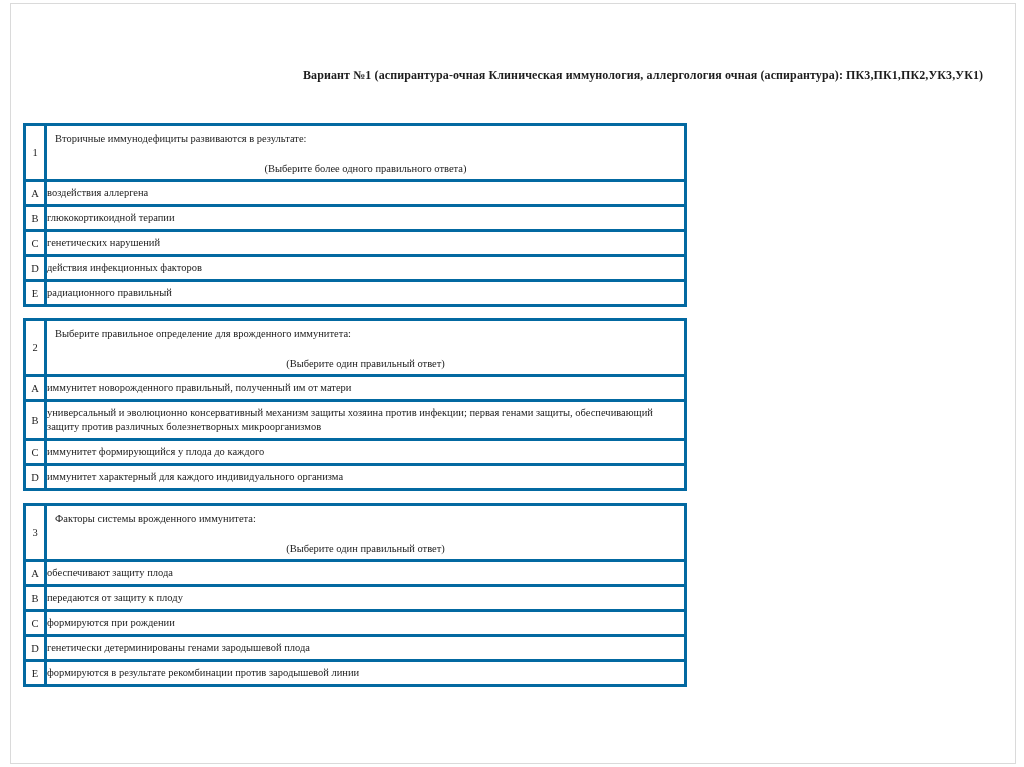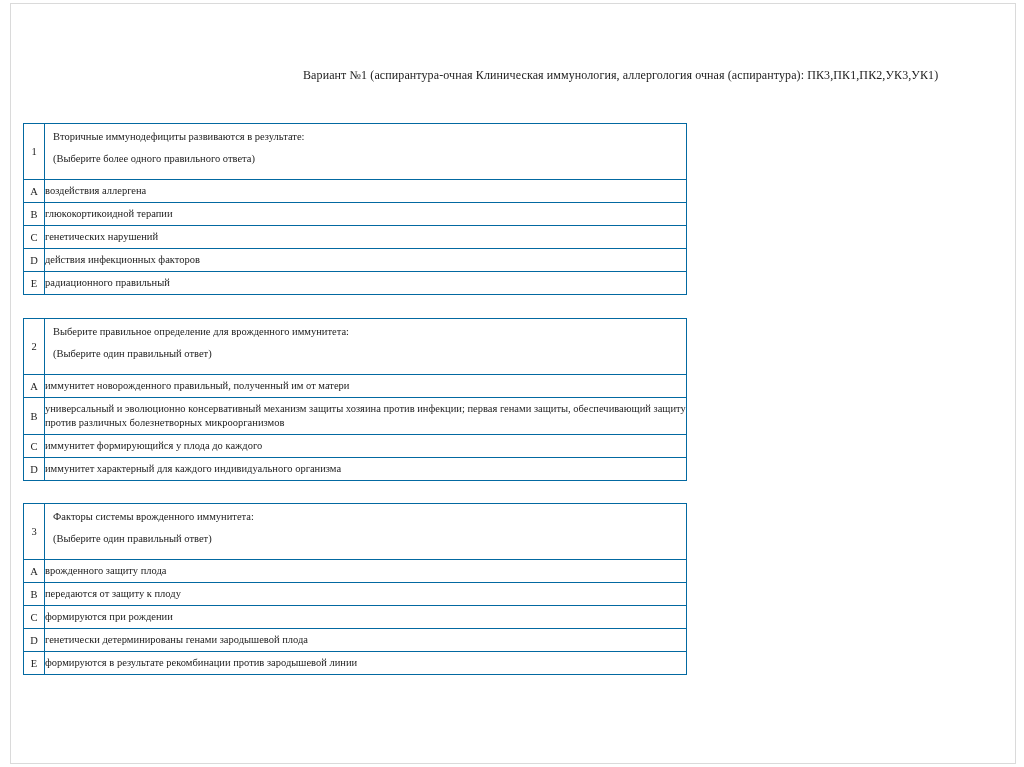--- a/index.html
+++ b/index.html
@@ -23,50 +23,51 @@
     height: 761px;
     border: 1px solid #dadada;
     box-sizing: border-box;
     pointer-events: none;
   }
   .title {
     position: absolute;
     left: 303px;
     top: 68px;
     font-size: 12px;
-    font-weight: normal;
+    font-weight: bold;
     white-space: nowrap;
     letter-spacing: 0.1px;
   }
   table.q-table {
     position: absolute;
     left: 23px;
     width: 664px;
     border-collapse: collapse;
     table-layout: fixed;
     font-size: 10.5px;
   }
   .q-table td {
-    border: 1px solid #0369a1;
+    border: 3px solid #0369a1;
     box-sizing: border-box;
   }
   td.num {
     width: 21px;
     text-align: center;
     vertical-align: middle;
     padding: 0;
   }
   td.q-td {
     vertical-align: top;
     padding: 6px 8px 4px 8px;
     height: 56px;
     line-height: 13px;
   }
   .instr {
-    margin-top: 9px;
+    margin-top: 17px;
+    text-align: center;
   }
   td.opt-td {
     padding: 4px 0;
     height: 22px;
     line-height: 14px;
     vertical-align: middle;
   }
   #t1 { top: 123px; }
   #t2 { top: 318px; }
   #t3 { top: 503px; }
@@ -142,21 +143,21 @@
   <tbody>
       <tr>
     <td class="num">3</td>
     <td class="q-td">
       <div>Факторы системы врожденного иммунитета:</div>
       <div class="instr">(Выберите один правильный ответ)</div>
     </td>
   </tr>
   <tr>
     <td class="num">A</td>
-    <td class="opt-td">врожденного защиту плода</td>
+    <td class="opt-td">обеспечивают защиту плода</td>
   </tr>
   <tr>
     <td class="num">B</td>
     <td class="opt-td">передаются от защиту к плоду</td>
   </tr>
   <tr>
     <td class="num">C</td>
     <td class="opt-td">формируются при рождении</td>
   </tr>
   <tr>

